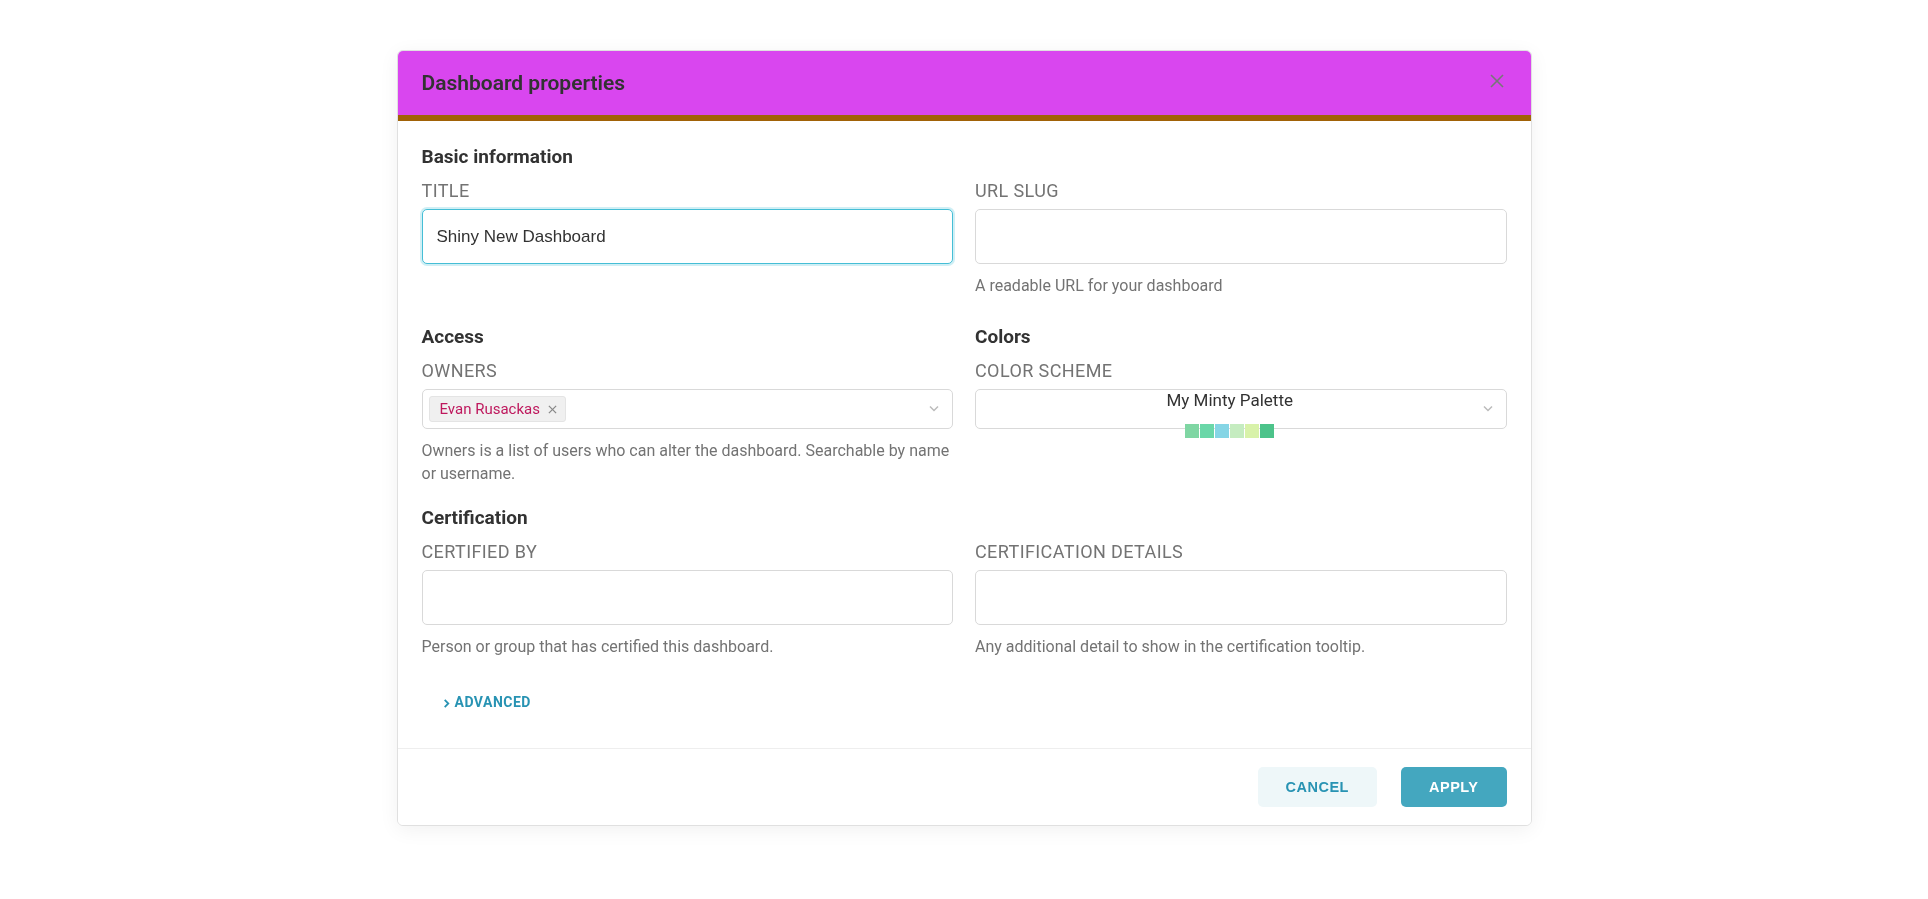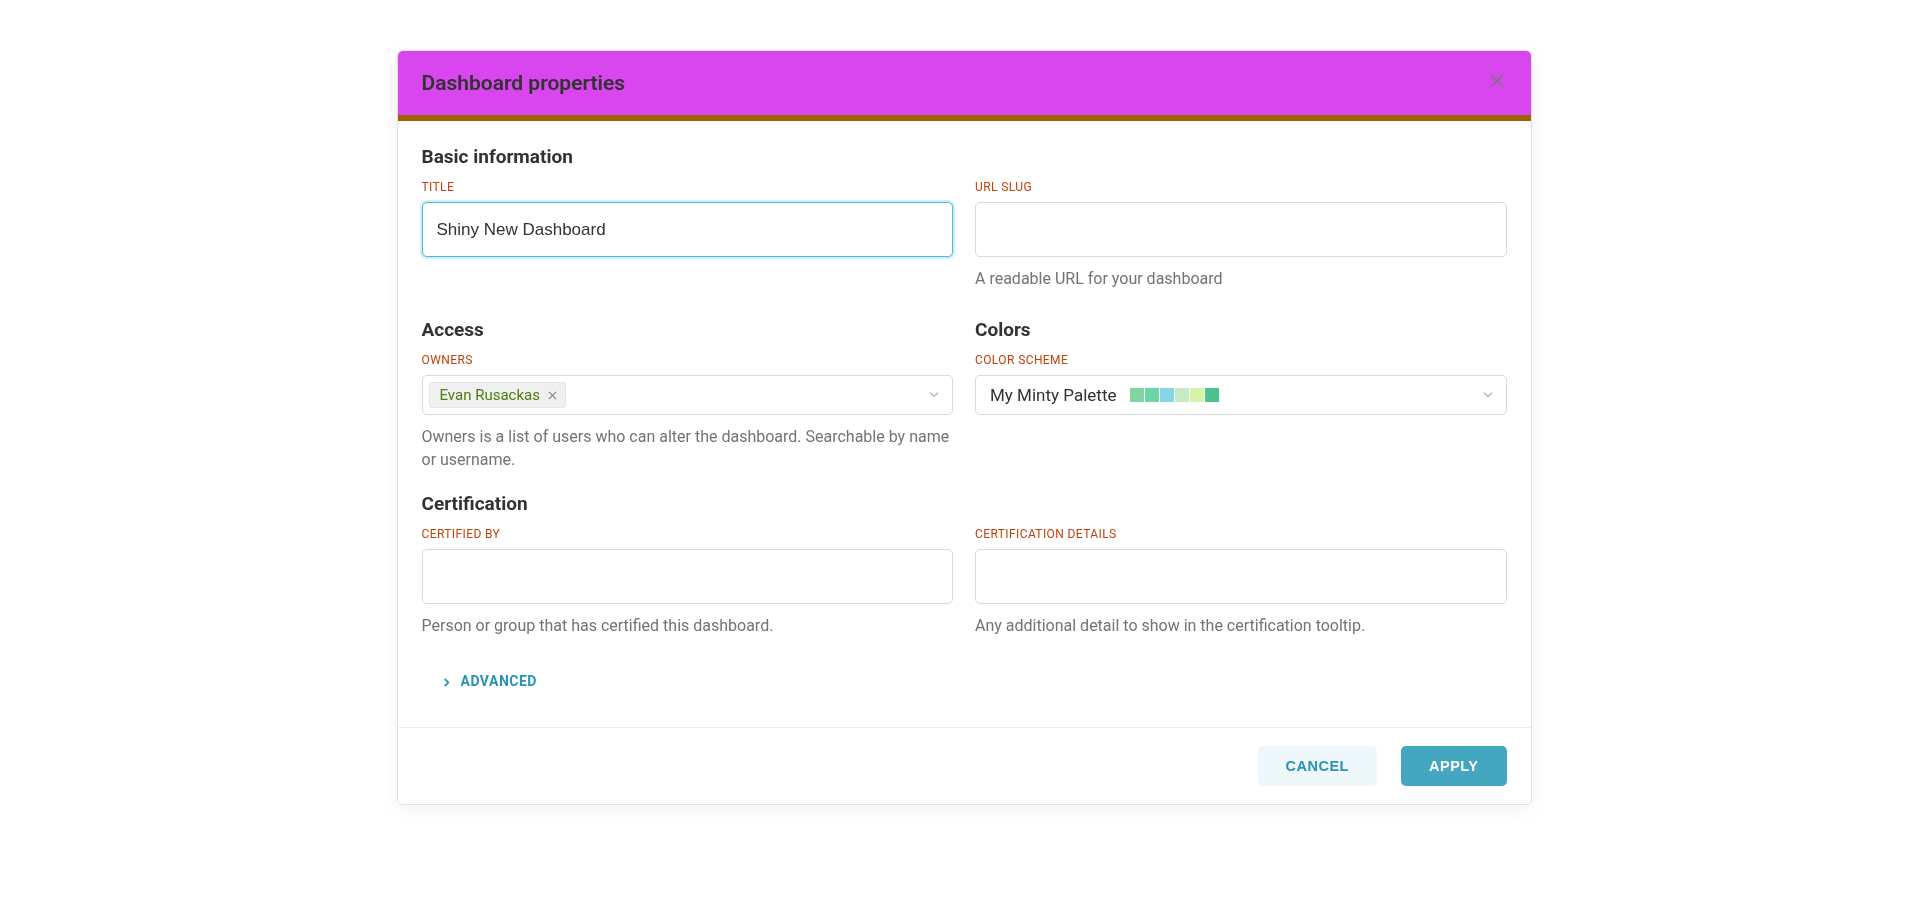--- a/index.html
+++ b/index.html
@@ -55,23 +55,23 @@
   .row {
     display: flex;
     gap: 22px;
     margin-bottom: 28px;
   }
   .col {
     flex: 1;
     min-width: 0;
   }
   .field-label {
-    font-size: 12px;
+    font-size: 18px;
     letter-spacing: 0.4px;
-    color: #c2410c;
+    color: #737373;
     margin-bottom: 8px;
     text-transform: uppercase;
   }
   .text-input {
     width: 100%;
     height: 55px;
     border: 1px solid #d9d9d9;
     border-radius: 5px;
     padding: 0 14px;
     font-size: 17px;
@@ -104,21 +104,21 @@
     background: #fff;
   }
   .tag {
     background: #f0f0f0;
     border: 1px solid #e4e4e4;
     border-radius: 3px;
     padding: 3px 8px 3px 10px;
     display: inline-flex;
     align-items: center;
     font-size: 15px;
-    color: #4d7c0f;
+    color: #be185d;
   }
   .tag-remove {
     margin-left: 8px;
     color: #888;
     cursor: pointer;
     font-size: 13px;
   }
   .chevron {
     position: absolute;
     right: 12px;
@@ -133,38 +133,39 @@
     height: 40px;
     border: 1px solid #d9d9d9;
     border-radius: 5px;
     padding: 0 36px 0 14px;
     display: flex;
     align-items: center;
     gap: 14px;
     position: relative;
     background: #fff;
     cursor: pointer;
+    flex-direction: column;
   }
   .color-select .name {
     font-size: 17px;
     color: #323232;
   }
   .swatches {
     display: flex;
     gap: 1px;
   }
   .swatch {
     width: 14px;
     height: 14px;
   }
   
   .advanced {
     display: inline-flex;
     align-items: center;
-    gap: 10px;
+    gap: 4px;
     color: #2893b3;
     font-size: 14px;
     font-weight: 700;
     letter-spacing: 0.5px;
     cursor: pointer;
     padding: 8px 12px 8px 20px;
   }
   .advanced .caret {
     display: inline-block;
     transform: translateY(1px);

